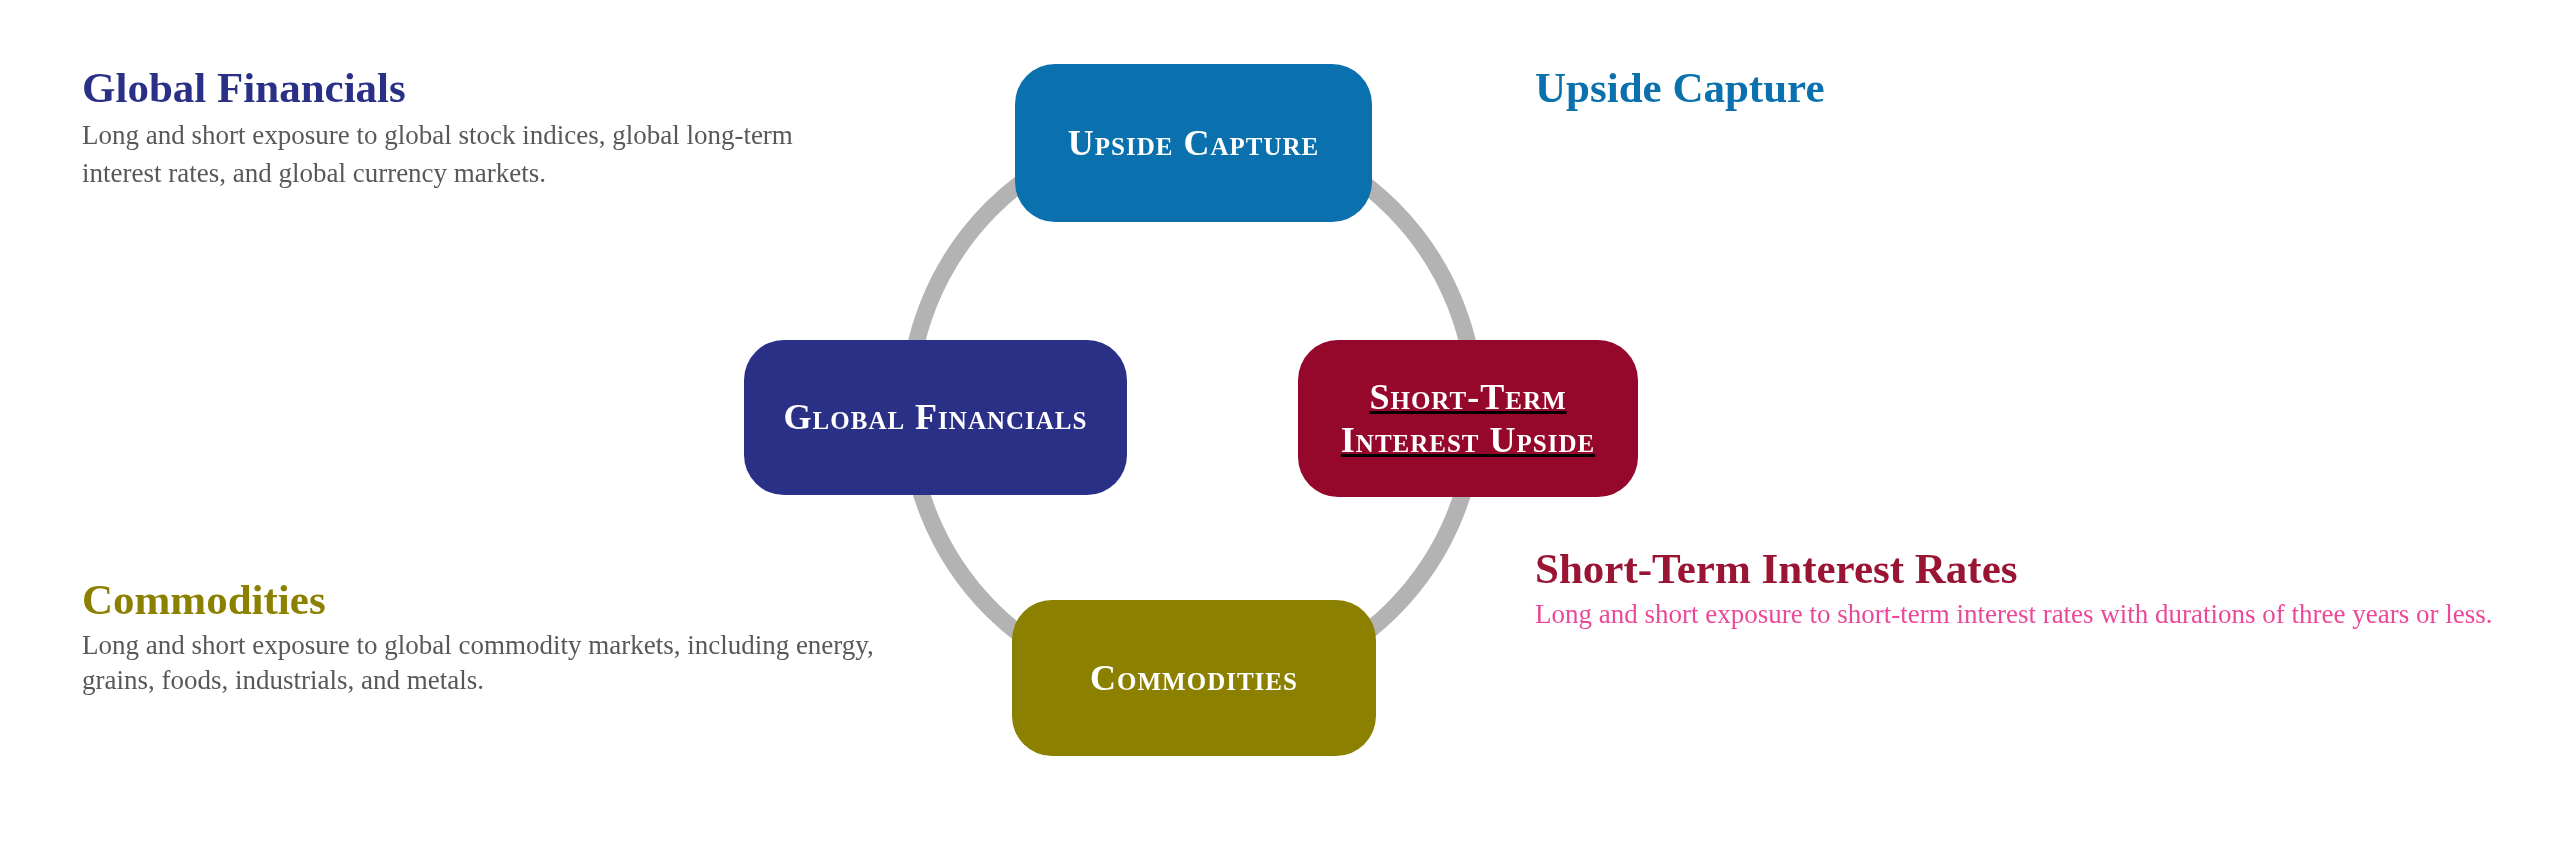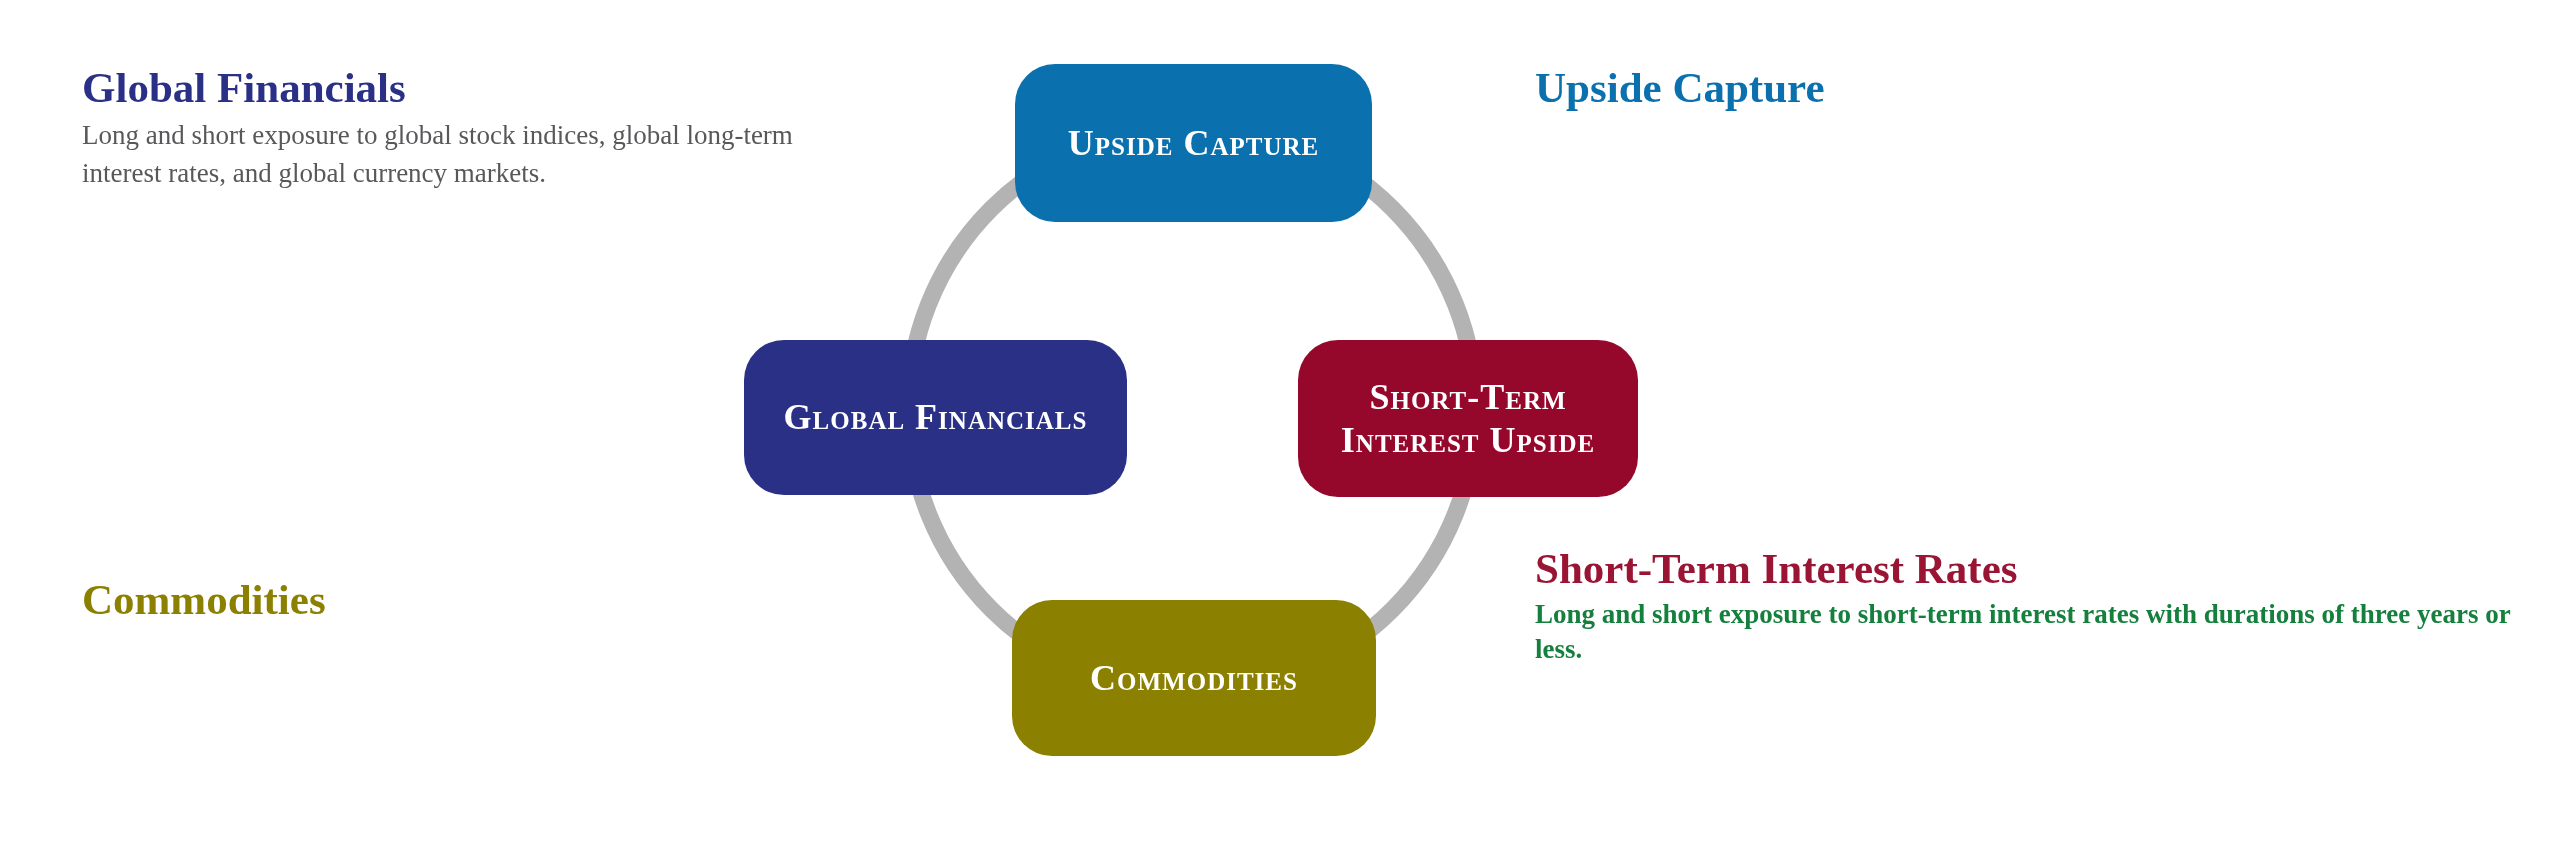--- a/index.html
+++ b/index.html
@@ -59,21 +59,21 @@
     width: 797px;
   }
   #block-commodities .block-title { color: #8b8000; }
 
   #block-short-term {
     left: 1535px;
     top: 546px;
     width: 989px;
   }
   #block-short-term .block-title { color: #9a1434; }
-  #block-short-term .block-body  { color: #15803d; font-weight: bold; }
+  #block-short-term .block-body  { color: #ec4899; }
 
   
   .ring {
     position: absolute;
     left: 900px;
     top: 117px;
     width: 584px;
     height: 584px;
     border-radius: 50%;
     border: 17px solid #b3b3b3;
@@ -116,20 +116,21 @@
     width: 383px;
     height: 155px;
     background: #2b3087;
   }
   #pill-short-term {
     left: 1298px;
     top: 340px;
     width: 340px;
     height: 157px;
     background: #96072c;
+    text-decoration: underline;
   }
   #pill-commodities {
     left: 1012px;
     top: 600px;
     width: 364px;
     height: 156px;
     background: #8b8000;
   }
 </style>
 </head>
@@ -141,20 +142,21 @@
     <h2 class="block-title">Global Financials</h2>
     <p class="block-body">Long and short exposure to global stock indices, global long-term interest rates, and global currency markets.</p>
   </div>
 
   <div class="block" id="block-upside-capture">
     <h2 class="block-title">Upside Capture</h2>
   </div>
 
   <div class="block" id="block-commodities">
     <h2 class="block-title">Commodities</h2>
+    <p class="block-body">Long and short exposure to global commodity markets, including energy, grains, foods, industrials, and metals.</p>
   </div>
 
   <div class="block" id="block-short-term">
     <h2 class="block-title">Short-Term Interest Rates</h2>
     <p class="block-body">Long and short exposure to short-term interest rates with durations of three years or less.</p>
   </div>
 
   <div class="ring"></div>
 
   <div class="pill" id="pill-upside-capture">

